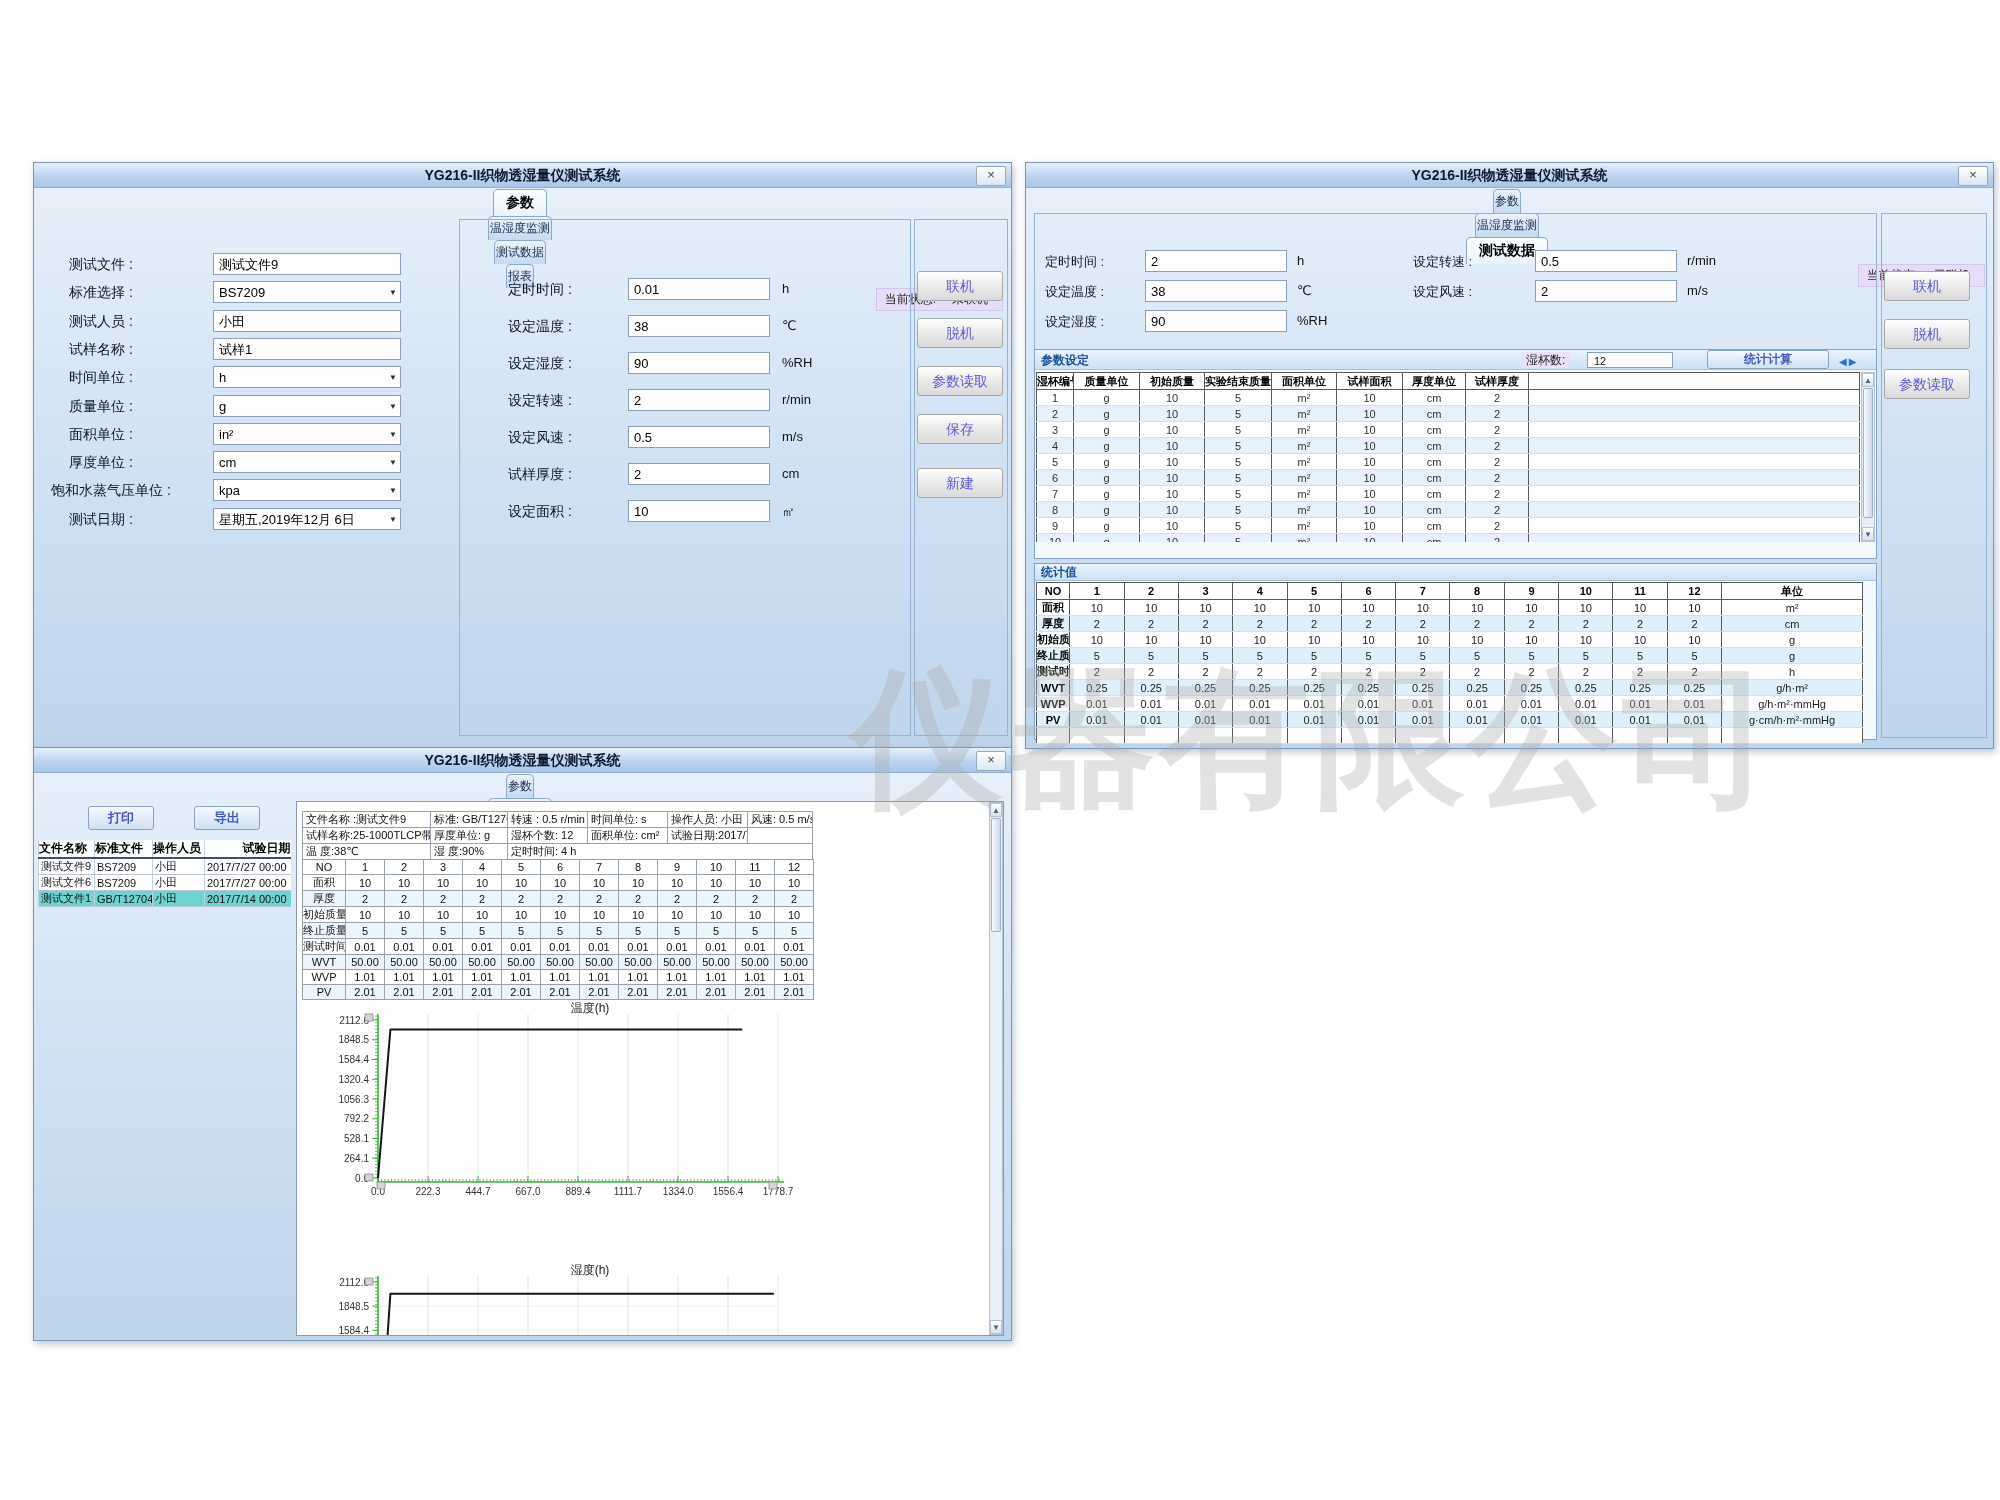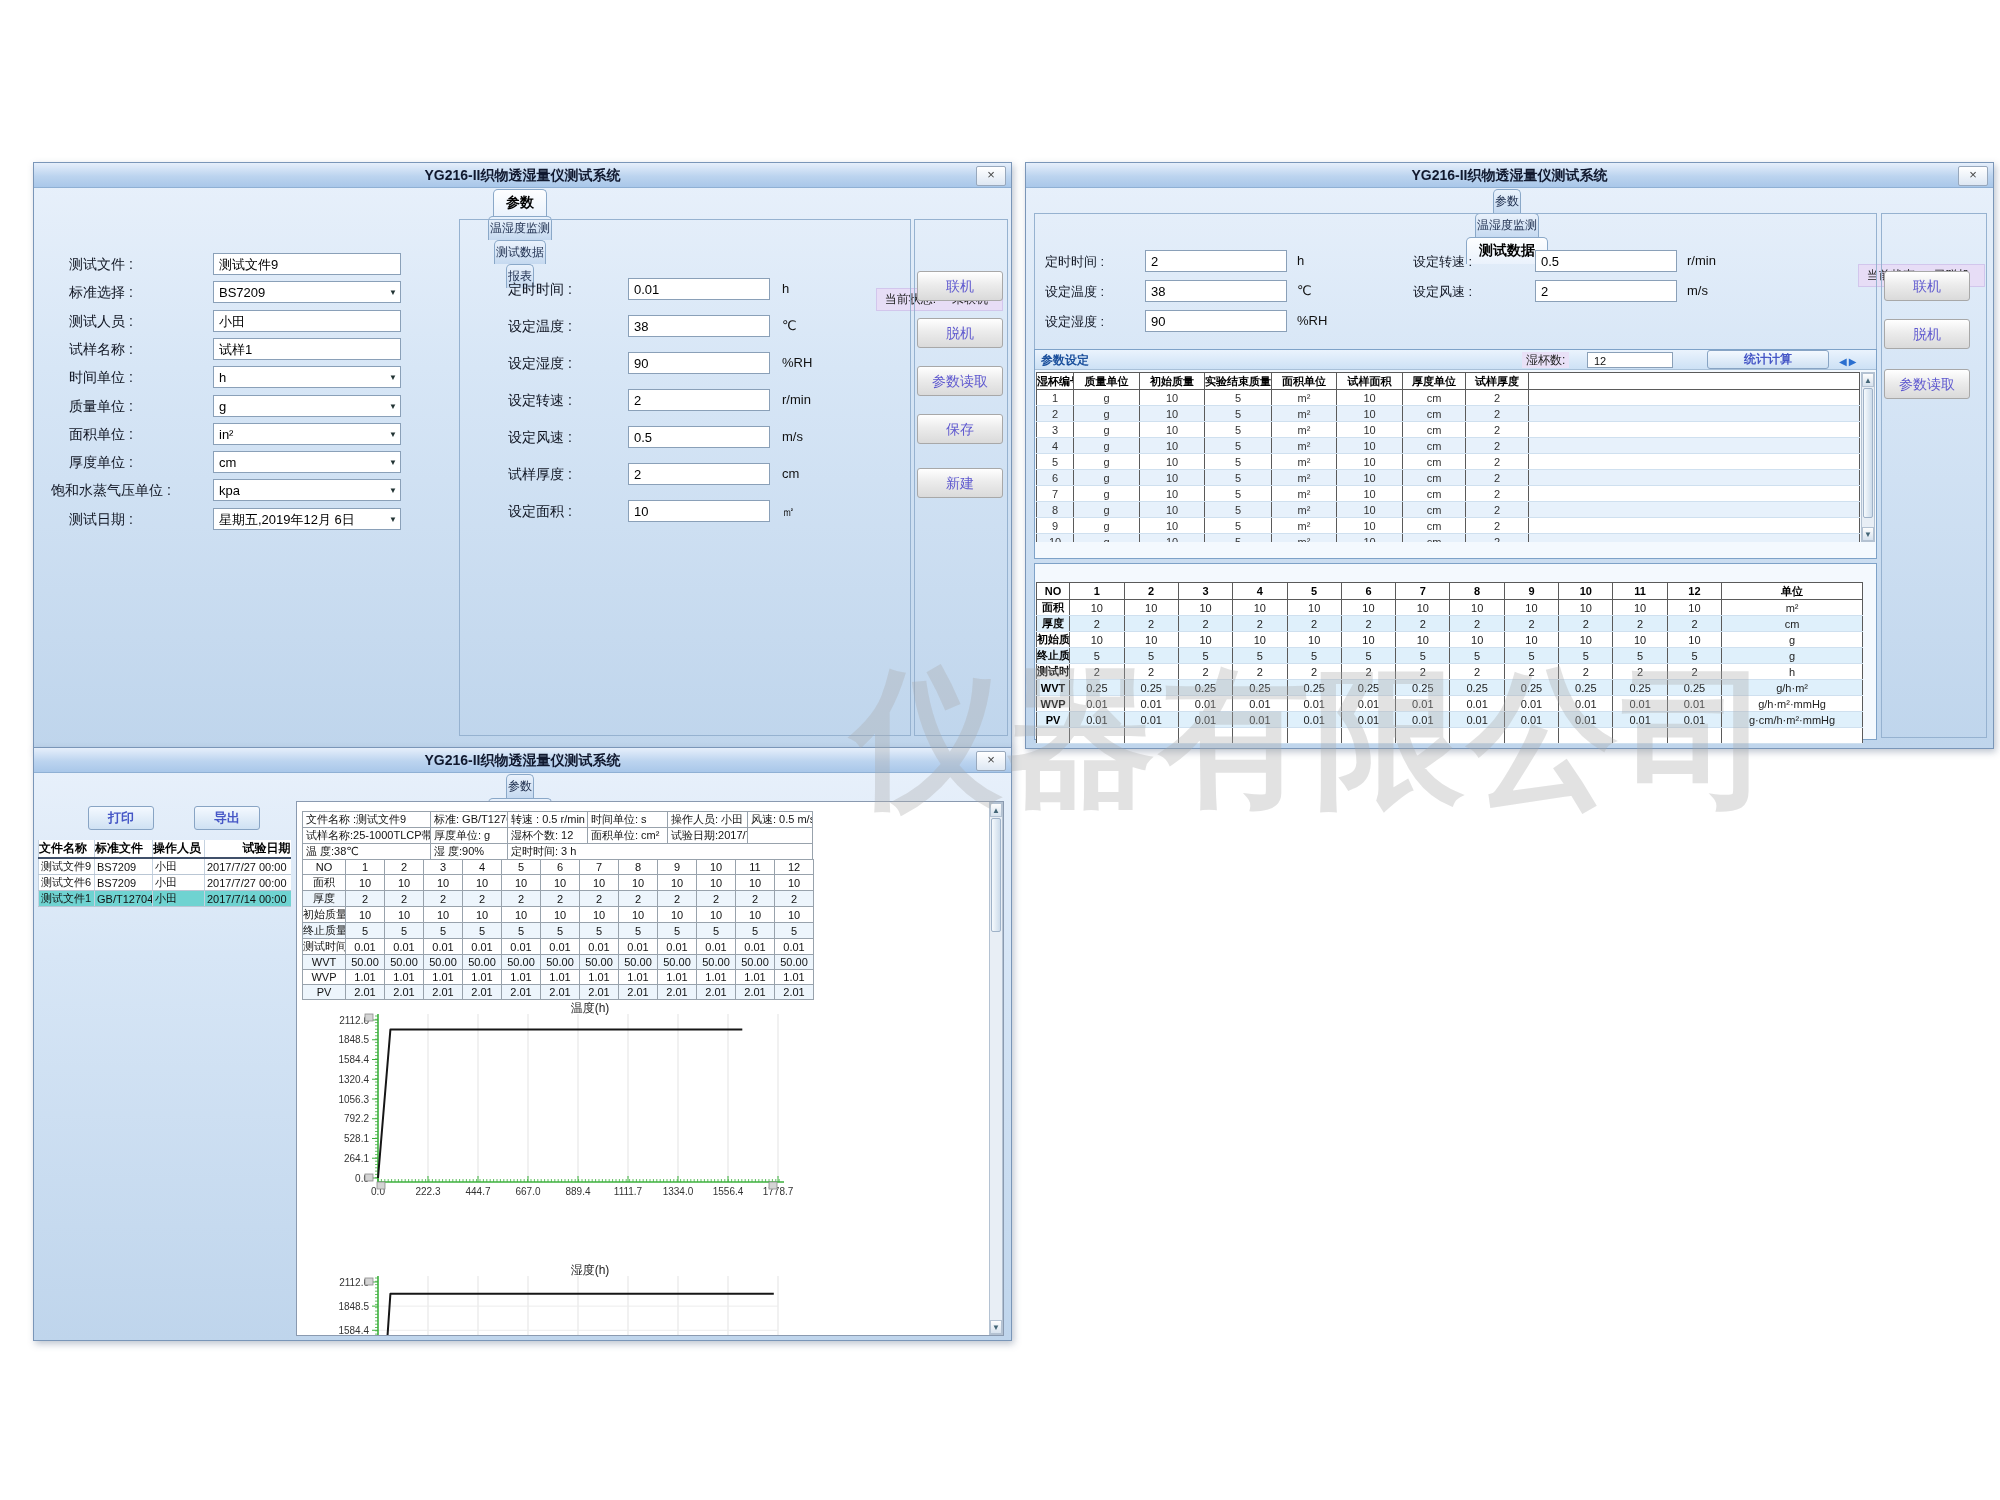--- a/index.html
+++ b/index.html
@@ -378,20 +378,23 @@
           </table>
       </div>
       <div class="vsb" style="right:1px;top:22px;height:170px;">
         <div class="sbarrow" style="top:0;">▲</div>
         <div class="sbthumb" style="top:15px;height:128px;"></div>
         <div class="sbarrow" style="bottom:0;">▼</div>
       </div>
     </div>
 
     <div class="groupbox" id="w2-sgroup" style="left:8px;top:400px;width:841px;height:175px;">
+      <div class="grouphdr" style="height:17px;line-height:17px;">
+        <span>统计值</span>
+      </div>
       <table class="stable" id="stable" style="position:absolute;left:1px;top:18px;width:827px;">
           <colgroup>
             <col style="width: 33px;">
             <col style="width: 54px;">
             <col style="width: 54px;">
             <col style="width: 54px;">
             <col style="width: 54px;">
             <col style="width: 54px;">
             <col style="width: 54px;">
             <col style="width: 54px;">
@@ -651,21 +654,21 @@
               <td>试样名称:25-1000TLCP带</td>
               <td>厚度单位: g</td>
               <td>湿杯个数: 12</td>
               <td>面积单位: cm²</td>
               <td>试验日期:2017/7/14</td>
               <td></td>
             </tr>
             <tr>
               <td>温  度:38℃</td>
               <td>湿  度:90%</td>
-              <td colspan="4">定时时间: 3 h</td>
+              <td colspan="4">定时时间: 4 h</td>
             </tr>
           </tbody>
         </table>
       <table class="rtable" id="rtable" style="position:absolute;left:5px;top:57px;width:512px;">
           <colgroup>
             <col style="width: 43px;">
             <col style="width: 39px;">
             <col style="width: 39px;">
             <col style="width: 39px;">
             <col style="width: 39px;">

